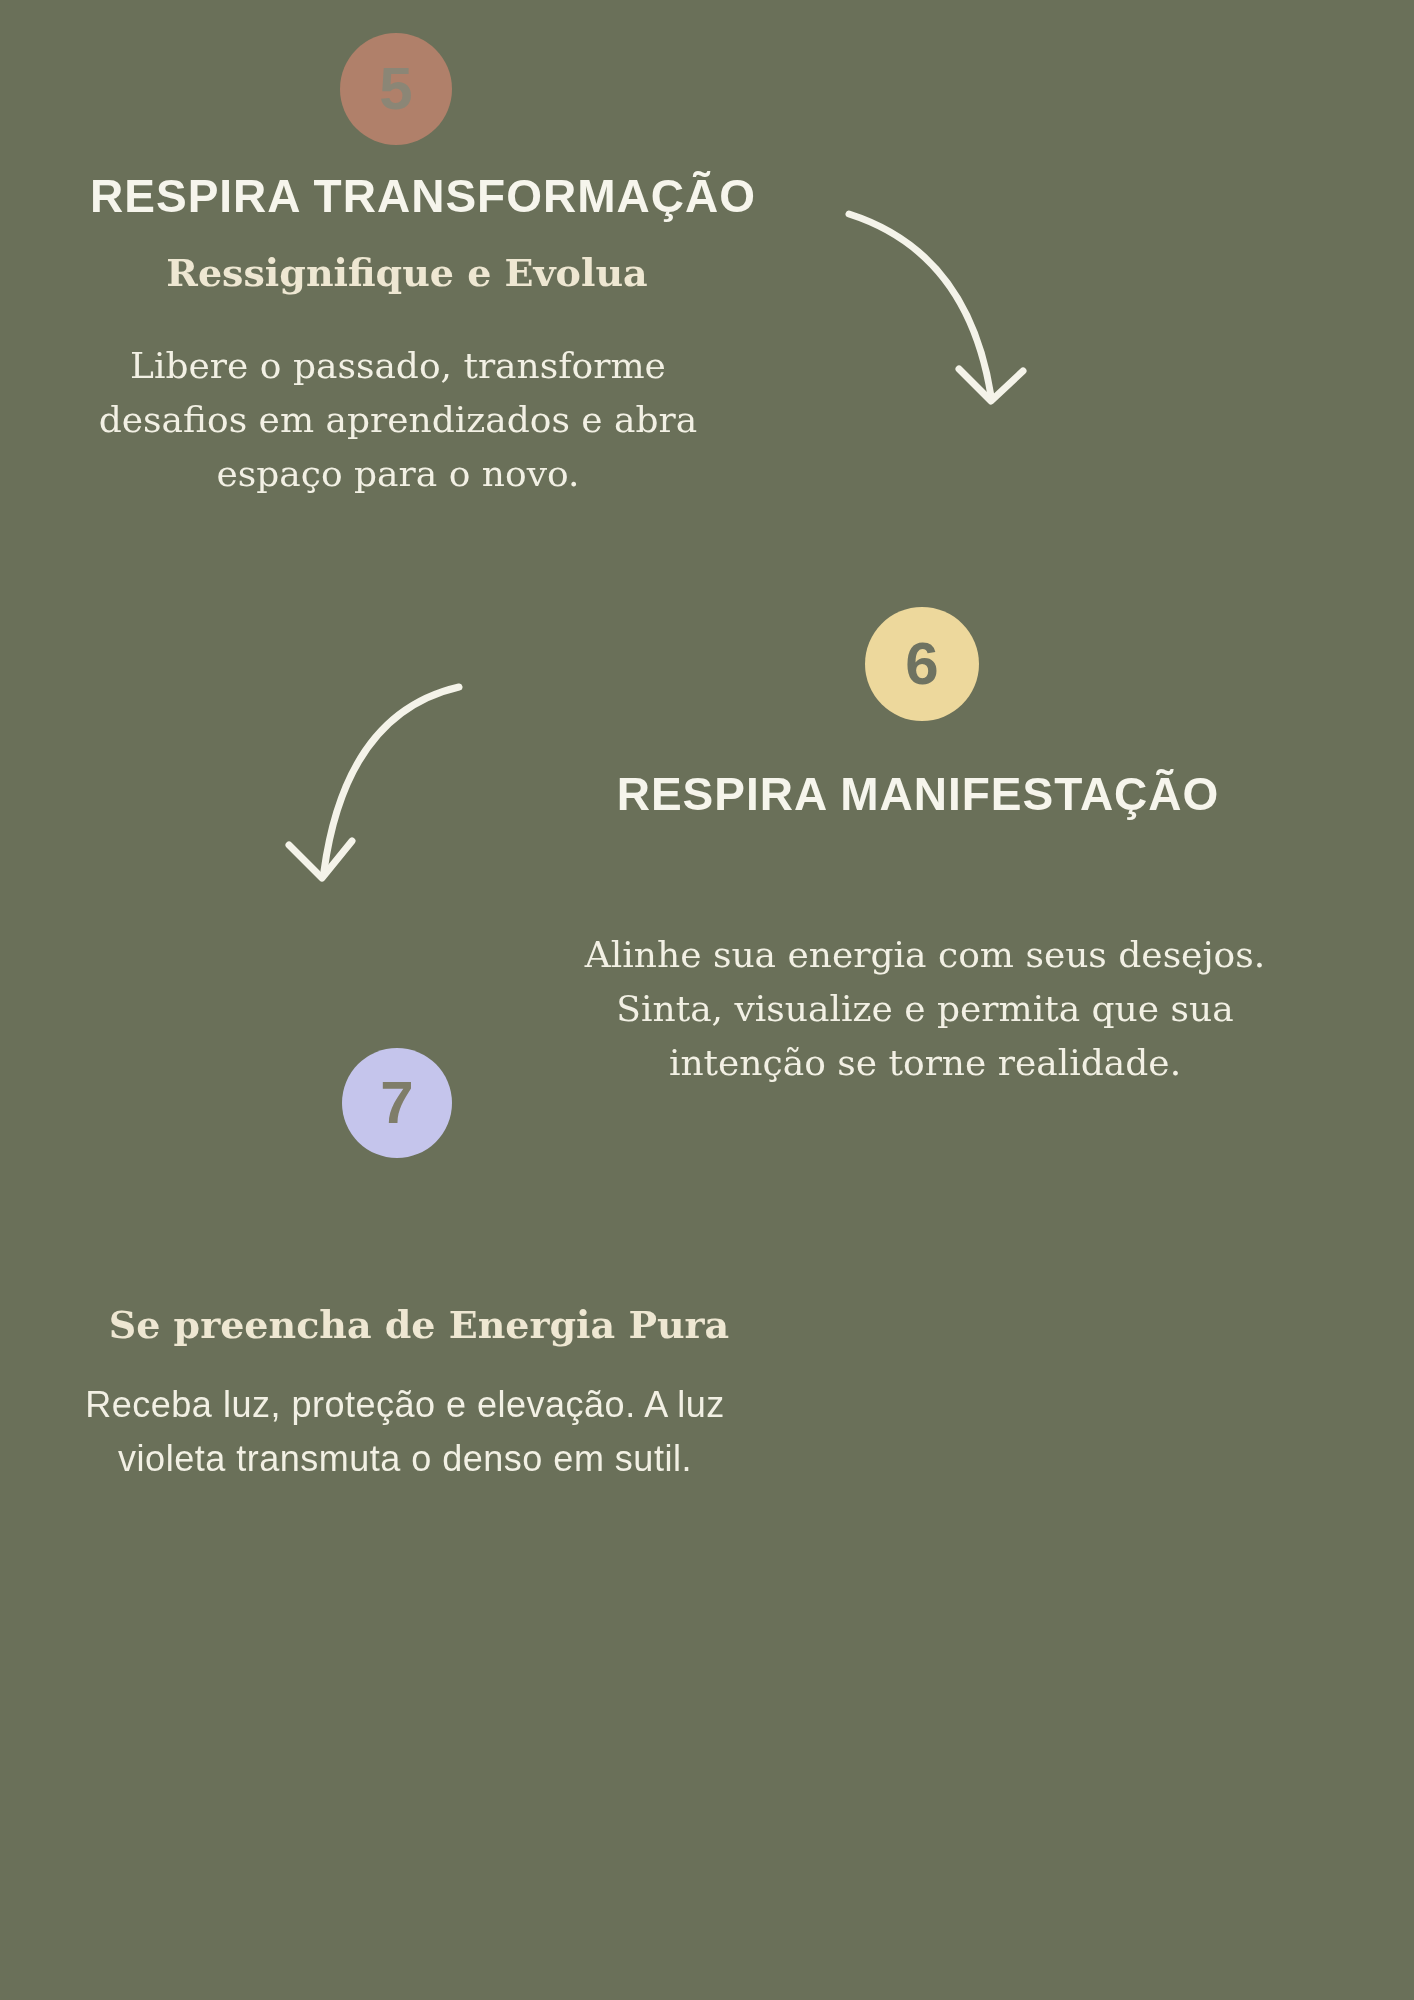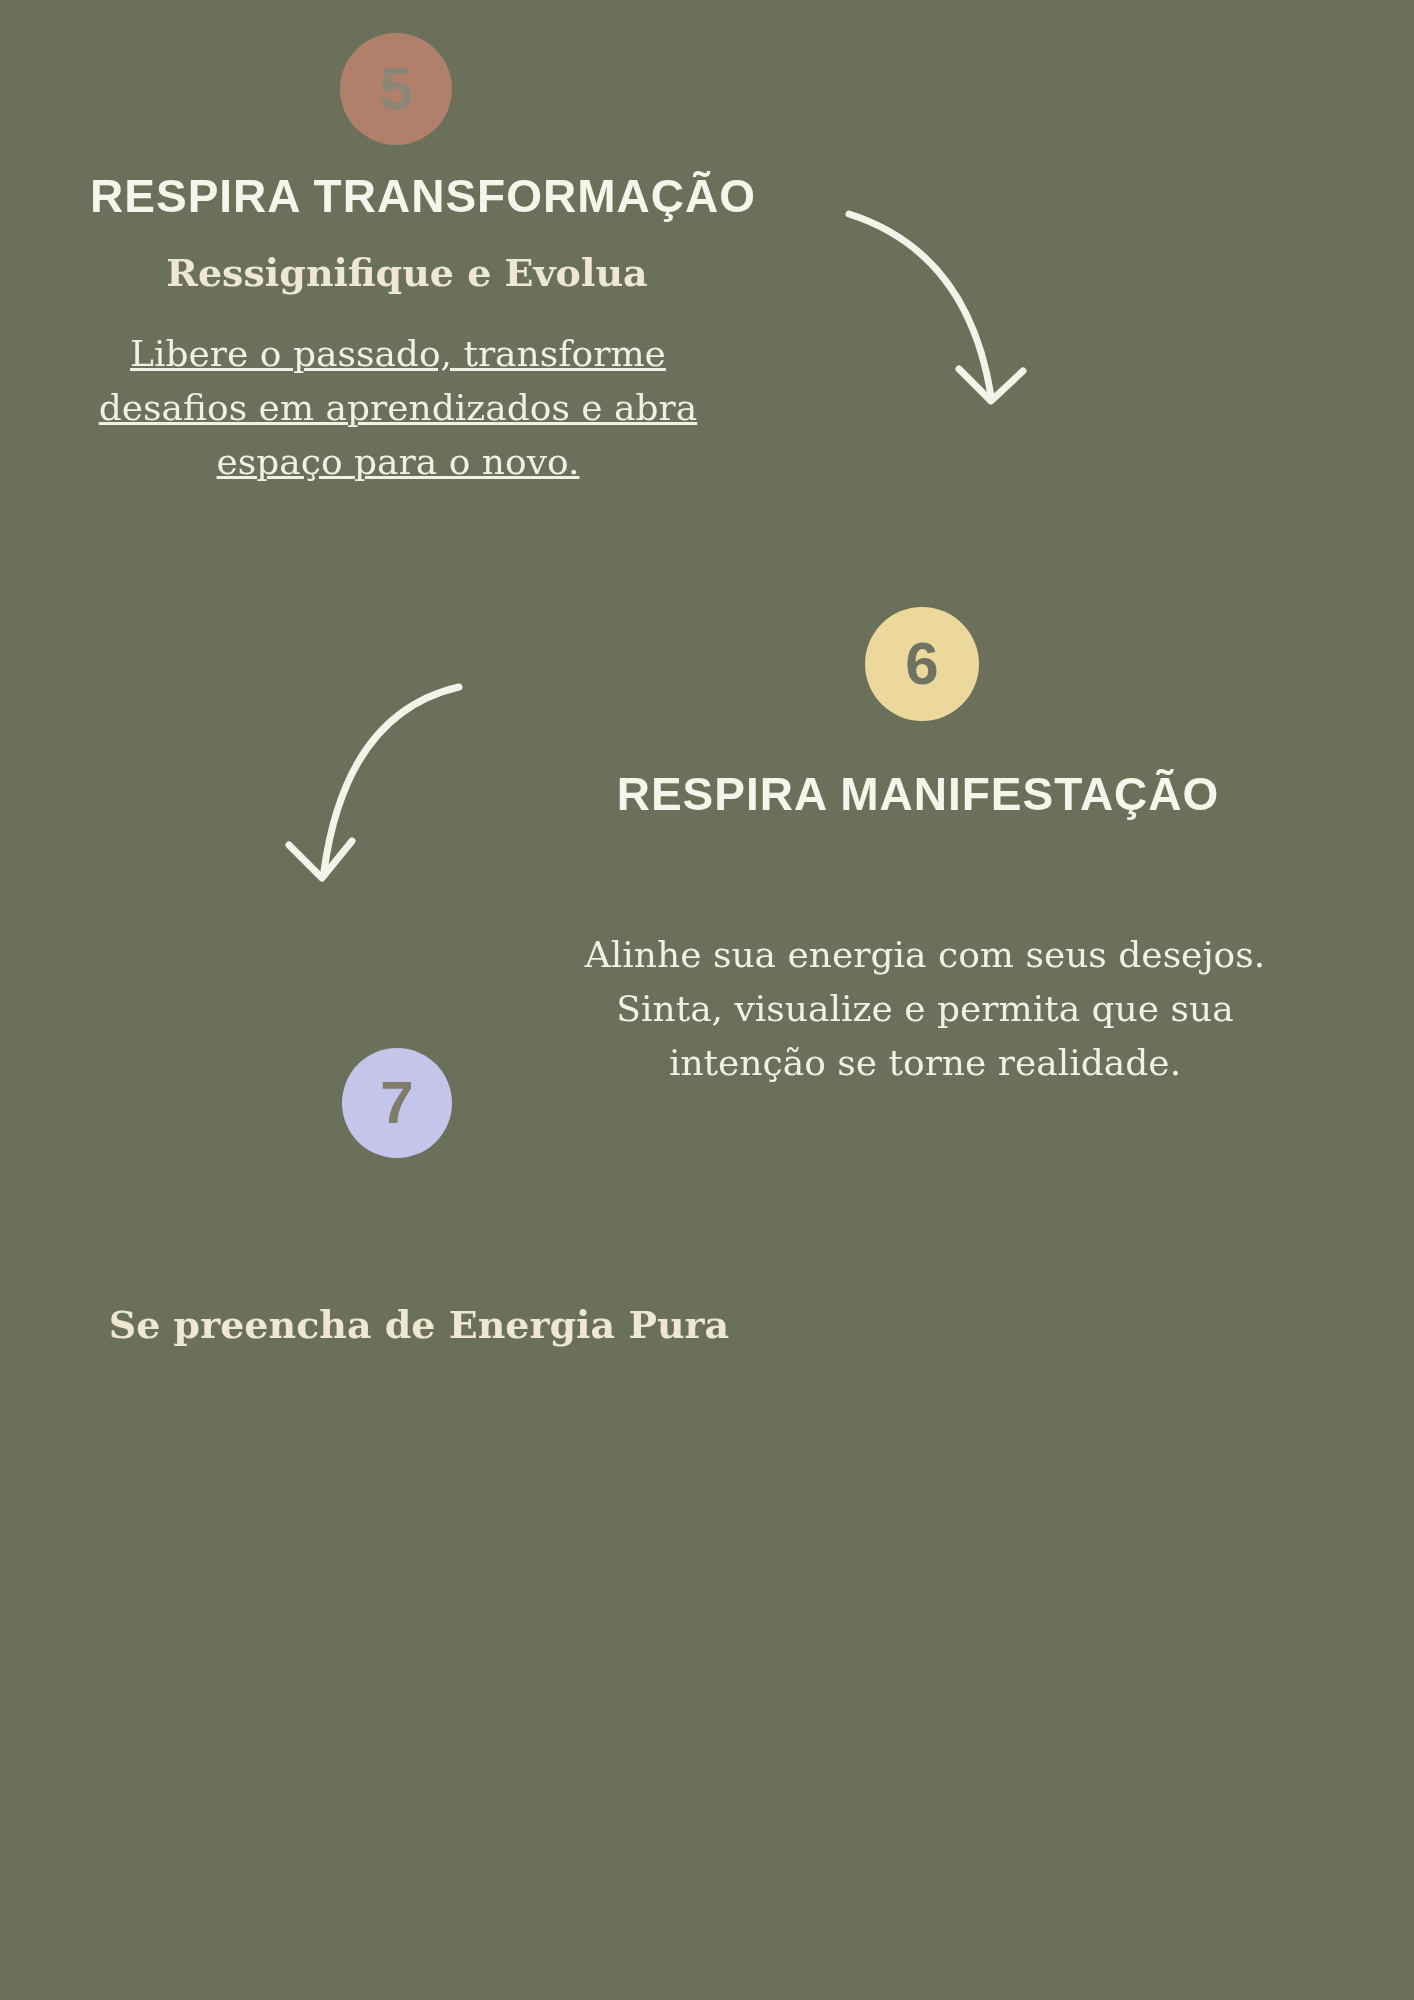--- a/index.html
+++ b/index.html
@@ -47,21 +47,21 @@
   #arrows {
     position: absolute;
     left: 0; top: 0;
     pointer-events: none;
   }
 
   
   #badge-5 { left: 340px; top: 33px;  width: 112px; height: 112px; }
   #title-5 { left: 16px;   top: 169px; width: 814px; }
   #sub-5   { left: 0px;   top: 250px; width: 760px; }
-  #body-5  { left: 38px;  top: 327px; width: 720px; text-decoration: underline; }
+  #body-5  { left: 38px;  top: 339px; width: 720px; }
 
   
   #badge-6 { left: 865px; top: 607px; width: 114px; height: 114px; }
   #title-6 { left: 418px; top: 767px; width: 1000px; }
   #sub-6   { left: 505px; top: 851px; width: 800px; }
   #body-6  { left: 525px; top: 928px; width: 800px; }
 
   
   #badge-7 { left: 342px; top: 1048px; width: 110px; height: 110px; }
   #title-7 { left: 0px;   top: 1201px; width: 800px; }
@@ -100,14 +100,16 @@
   </div>
   <div class="title" id="title-6">RESPIRA MANIFESTAÇÃO</div>
   <div class="body-text body-serif" id="body-6">Alinhe sua energia com seus desejos.
 Sinta, visualize e permita que sua
 intenção se torne realidade.</div>
 
   <div class="badge" id="badge-7" style="background-color: rgb(197, 197, 236);">
     <span class="num" style="color: rgb(127, 125, 105);">7</span>
   </div>
   <div class="subtitle" id="sub-7">Se preencha de Energia Pura</div>
+  <div class="body-text body-sans" id="body-7">Receba luz, proteção e elevação. A luz
+violeta transmuta o denso em sutil.</div>
 
 </div>
 
 </body></html>

